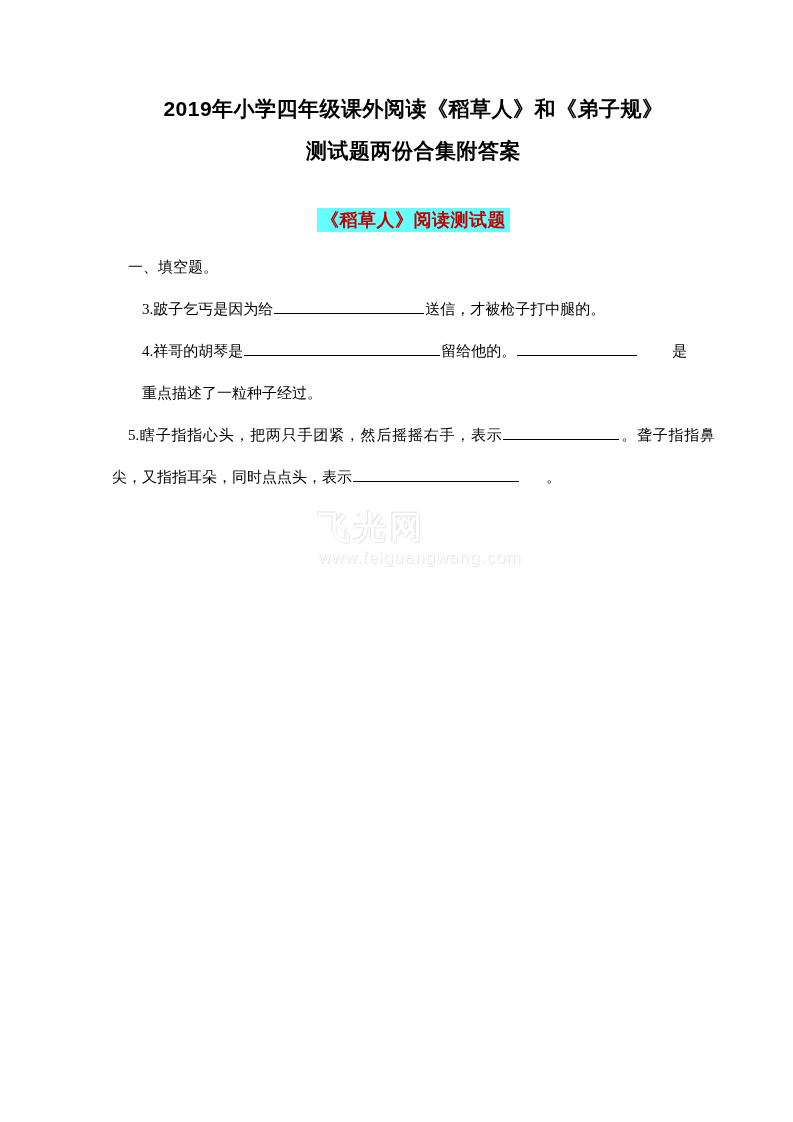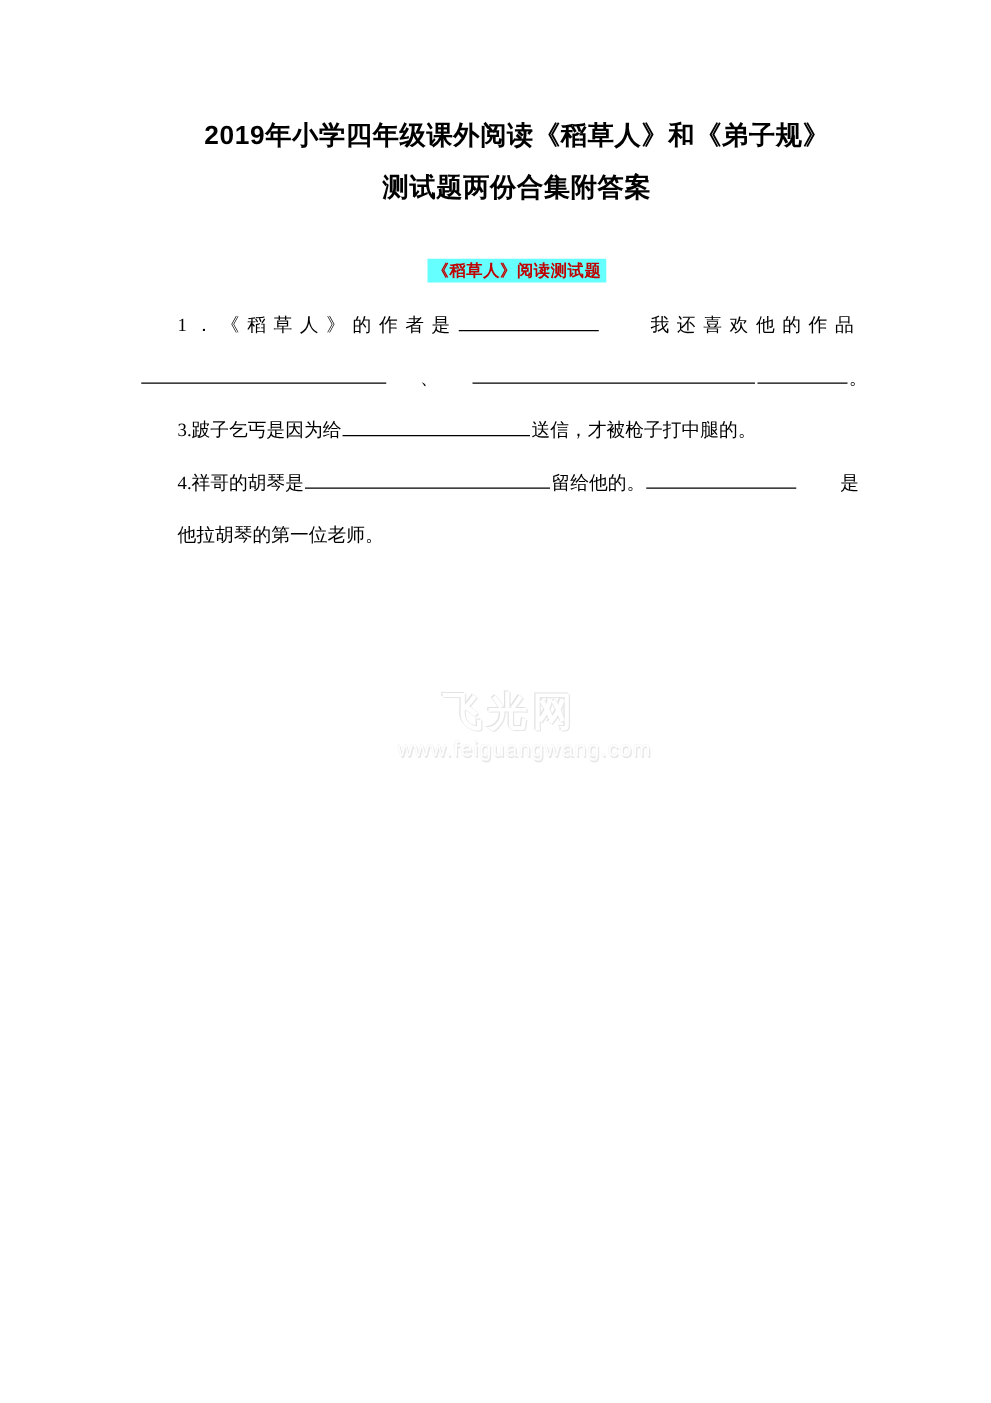--- a/index.html
+++ b/index.html
@@ -35,21 +35,21 @@
     display: block;
   }
   .section-head {
     text-align: center;
     margin-top: 36px;
     margin-bottom: 14px;
   }
   .section-head span {
     font-family: "Liberation Sans", "DejaVu Sans", sans-serif;
     font-weight: bold;
-    font-size: 13px;
+    font-size: 18px;
     color: #c00000;
     background: #66ffff;
     padding: 2px 4px;
     letter-spacing: 0.5px;
   }
   .body-text {
     font-size: 15px;
     line-height: 42px;
     text-align: justify;
   }
@@ -64,23 +64,23 @@
     border-bottom: 1px solid #000;
     vertical-align: baseline;
     height: 15px;
     margin: 0 1px;
   }
   .b-sp { display:inline-block; width: 26px; }
   .b-sp-lg { display:inline-block; width: 34px; }
   .watermark {
     position: absolute;
     left: 318px;
-    top: 548px;
+    top: 506px;
     width: 180px;
-    text-align: center;
+    text-align: left;
     pointer-events: none;
     user-select: none;
   }
   .watermark .wm-main {
     font-family: "Liberation Sans", "DejaVu Sans", sans-serif;
     font-size: 32px;
     font-weight: bold;
     color: #ffffff;
     letter-spacing: 4px;
     text-shadow: 0 0 1px #dddddd, 1px 1px 0 #e8e8e8, -1px -1px 0 #e2e2e2;
@@ -104,36 +104,37 @@
     <span>2019年小学四年级课外阅读《稻草人》和《弟子规》</span>
     <span class="line2">测试题两份合集附答案</span>
   </h1>
 
   <div class="section-head">
     <span>《稻草人》阅读测试题</span>
   </div>
 
   <div class="body-text">
 
+    <div class="p-indent-sm">一、填空题。</div>
 
-    <div class="p-indent">
-      <span>1．</span><span>《稻草人》的作者是</span><span class="blank" style="width:112px"></span><span class="b-sp-lg"></span><span>我还喜欢他的作品</span><span class="b-sp"></span><span class="blank" style="width:196px"></span><span class="b-sp"></span><span>、</span><span class="b-sp"></span><span class="blank" style="width:226px"></span><span class="blank" style="width:72px"></span><span>。</span>
-    </div>
 
 
     <div class="p-indent">
       <span>3.</span><span>跛子乞丐是因为给</span><span class="blank" style="width:150px"></span><span>送信，才被枪子打中腿的。</span>
     </div>
 
     <div class="p-indent">
       <span>4.</span><span>祥哥的胡琴是</span><span class="blank" style="width:196px"></span><span>留给他的。</span><span class="blank" style="width:120px"></span><span class="b-sp-lg"></span><span>是</span>
     </div>
 
-    <div class="p-indent">他拉胡琴的第一位老师。</div>
+    <div class="p-indent">重点描述了一粒种子经过。</div>
 
+    <div class="p-indent-sm">
+      <span>5.</span><span>瞎子指指心头，把两只手团紧，然后摇摇右手，表示</span><span class="blank" style="width:116px"></span><span>。聋子指指鼻尖，又指指耳朵，同时点点头，表示</span><span class="blank" style="width:166px"></span><span class="b-sp"></span><span>。</span>
+    </div>
 
 
 
   </div>
 
   <div class="watermark">
     <div class="wm-main">飞光网</div>
     <div class="wm-sub">www.feiguangwang.com</div>
   </div>
 

